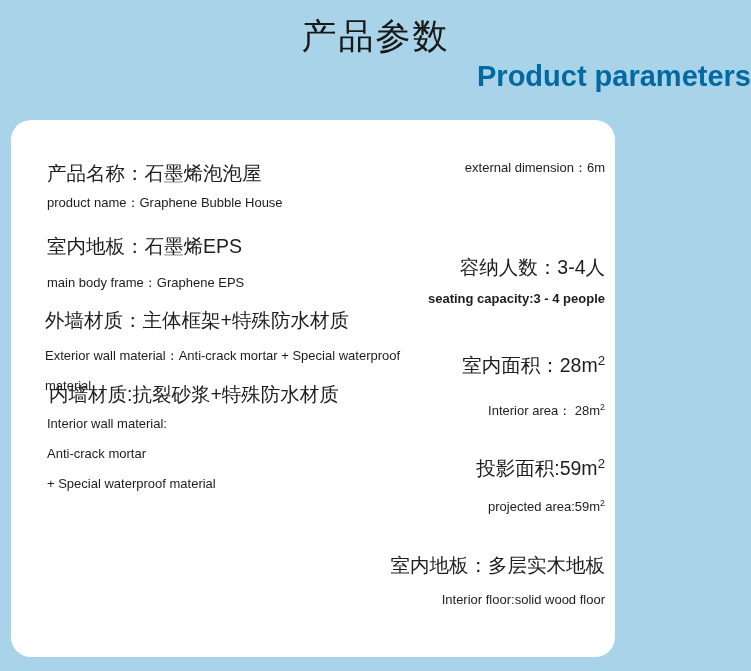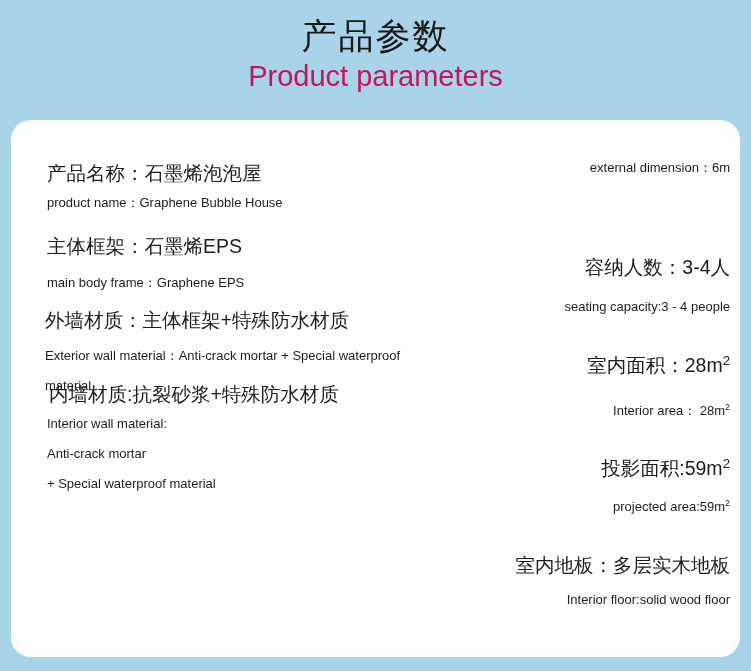--- a/index.html
+++ b/index.html
@@ -27,31 +27,32 @@
   .title-cn {
     font-size: 35px;
     line-height: 44px;
     font-weight: 400;
     letter-spacing: 2px;
     color: #181818;
   }
   .title-en {
     font-size: 29px;
     line-height: 36px;
-    font-weight: 400;
-    color: #be185d;
+    font-weight: 700;
+    color: #0369a1;
     letter-spacing: 0px;
+    text-align: right;
   }
 
   
   .card {
     position: absolute;
     left: 11px;
     top: 120px;
-    width: 729px;
+    width: 604px;
     height: 537px;
     background: #ffffff;
     border-radius: 20px;
     box-sizing: border-box;
     overflow: hidden;
   }
 
   .columns {
     position: relative;
     width: 100%;
@@ -102,21 +103,21 @@
   
   #r-row-0 { right: 10px; top: 33px; }
   #r-row-1 { right: 10px; top: 132px; }
   #r-row-2 { right: 10px; top: 230px; }
   #r-row-3 { right: 10px; top: 333px; }
   #r-row-4 { right: 10px; top: 430px; }
 
   #r-row-3 .line-en { margin-top: 9px; }
   #r-row-4 .line-en { margin-top: 5px; }
   #r-row-2 .line-en { margin-top: 16px; }
-  #r-row-1 .line-en { margin-top: 10px; }
+  #r-row-1 .line-en { margin-top: 2px; font-weight: bold; }
 
   
   #l-row-1 .line-en { margin-top: 7px; }
   #l-row-2 .line-en { margin-top: 6px; }
   #l-row-3 .line-en { }
 </style>
 </head>
 <body>
 
 <div class="header">
@@ -128,21 +129,21 @@
   <div class="columns">
 
     <div class="col-left">
 
       <div class="row" id="l-row-0">
         <div class="line line-cn">产品名称：石墨烯泡泡屋</div>
         <div class="line line-en wrap" style="max-width:330px;">product name：Graphene Bubble House</div>
       </div>
 
       <div class="row" id="l-row-1">
-        <div class="line line-cn">主体框架：石墨烯EPS</div>
+        <div class="line line-cn">室内地板：石墨烯EPS</div>
         <div class="line line-en">main body frame：Graphene EPS</div>
       </div>
 
       <div class="row" id="l-row-2">
         <div class="line line-cn">外墙材质：主体框架+特殊防水材质</div>
         <div class="line line-en wrap" style="max-width:400px;">Exterior wall material：Anti-crack mortar + Special waterproof material</div>
       </div>
 
       <div class="row" id="l-row-3">
         <div class="line line-cn" style="padding-left:2px;">内墙材质:抗裂砂浆+特殊防水材质</div>

